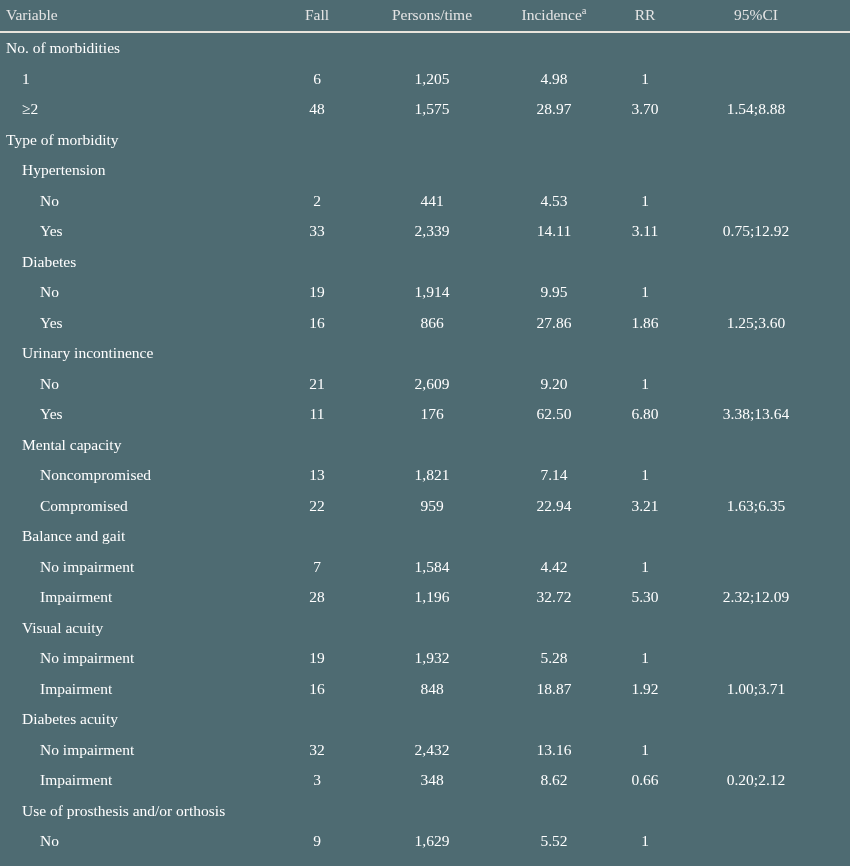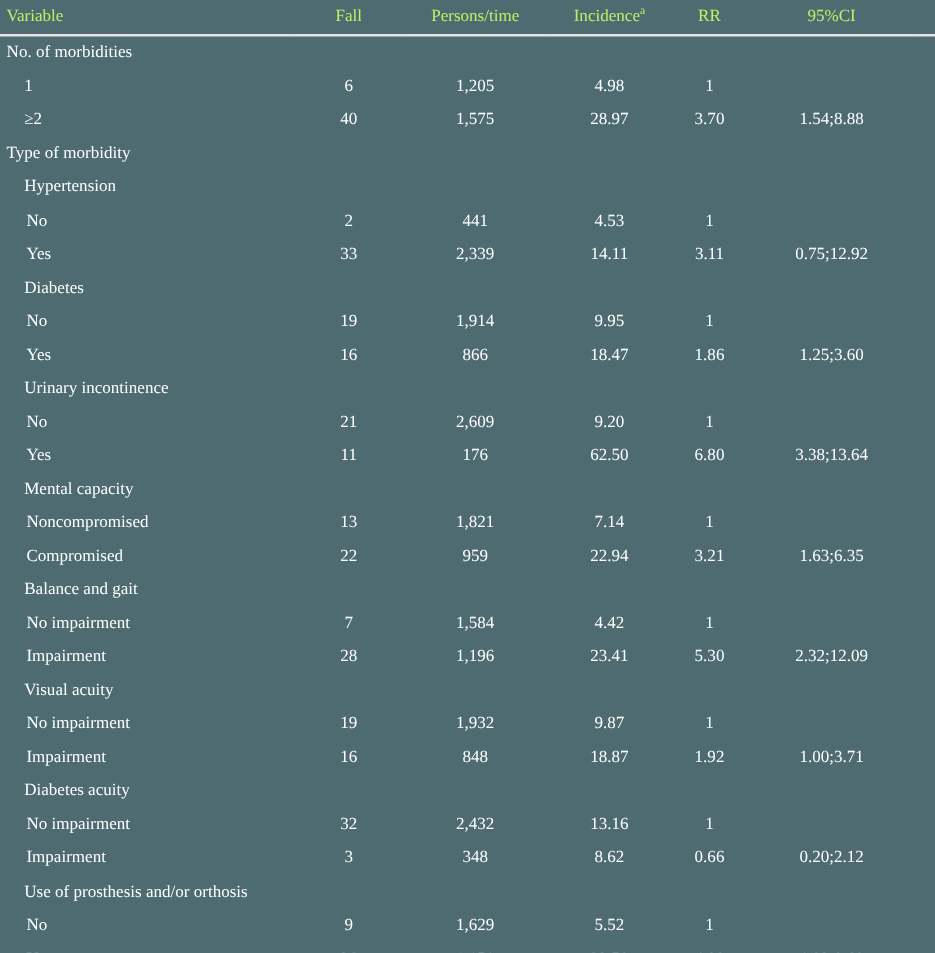--- a/index.html
+++ b/index.html
@@ -35,21 +35,21 @@
   table.stats col.c-rr    { width: 70px; }
   table.stats col.c-ci    { width: 152px; }
   table.stats col.c-p     { width: 118px; }
 
   thead th {
     font-weight: normal;
     text-align: center;
     padding: 7px 0 8px 0;
     vertical-align: bottom;
     border-bottom: 2px solid #e8e4dc;
-    color: #bef264;
+    color: #e5e5e5;
   }
   thead th.left {
     text-align: left;
     padding-left: 6px;
   }
   thead th.pcol {
     text-align: right;
     padding-right: 22px;
   }
 
@@ -62,21 +62,21 @@
   }
   tbody td.label {
     text-align: left;
   }
   tbody td.pcol {
     text-align: right;
     padding-right: 22px;
   }
   tr.lvl0 td.label { padding-left: 6px; font-family: Liberation Serif, serif; }
   tr.lvl1 td.label { padding-left: 22px; }
-  tr.lvl2 td.label { padding-left: 24px; }
+  tr.lvl2 td.label { padding-left: 40px; }
 
   tr.group td { }
 
   sup {
     font-size: 0.68em;
     vertical-align: super;
     line-height: 0;
   }
 </style>
 </head>
@@ -119,21 +119,21 @@
           <td class="label"><span>1</span></td>
           <td><span>6</span></td>
           <td><span>1,205</span></td>
           <td><span>4.98</span></td>
           <td><span>1</span></td>
           <td></td>
           <td class="pcol"></td>
         </tr>
         <tr class="lvl1">
           <td class="label"><span>≥2</span></td>
-          <td><span>40</span></td>
+          <td><span>48</span></td>
           <td><span>1,575</span></td>
           <td><span>28.97</span></td>
           <td><span>3.70</span></td>
           <td><span>1.54;8.88</span></td>
           <td class="pcol"></td>
         </tr>
         <tr class="lvl0 group">
           <td class="label"><span>Type of morbidity</span></td>
           <td></td>
           <td></td>
@@ -184,21 +184,21 @@
           <td><span>1,914</span></td>
           <td><span>9.95</span></td>
           <td><span>1</span></td>
           <td></td>
           <td class="pcol"></td>
         </tr>
         <tr class="lvl2">
           <td class="label"><span>Yes</span></td>
           <td><span>16</span></td>
           <td><span>866</span></td>
-          <td><span>18.47</span></td>
+          <td><span>27.86</span></td>
           <td><span>1.86</span></td>
           <td><span>1.25;3.60</span></td>
           <td class="pcol"></td>
         </tr>
         <tr class="lvl1 group">
           <td class="label"><span>Urinary incontinence</span></td>
           <td></td>
           <td></td>
           <td></td>
           <td></td>
@@ -265,39 +265,39 @@
           <td><span>1,584</span></td>
           <td><span>4.42</span></td>
           <td><span>1</span></td>
           <td></td>
           <td class="pcol"></td>
         </tr>
         <tr class="lvl2">
           <td class="label"><span>Impairment</span></td>
           <td><span>28</span></td>
           <td><span>1,196</span></td>
-          <td><span>23.41</span></td>
+          <td><span>32.72</span></td>
           <td><span>5.30</span></td>
           <td><span>2.32;12.09</span></td>
           <td class="pcol"></td>
         </tr>
         <tr class="lvl1 group">
           <td class="label"><span>Visual acuity</span></td>
           <td></td>
           <td></td>
           <td></td>
           <td></td>
           <td></td>
           <td class="pcol"></td>
         </tr>
         <tr class="lvl2">
           <td class="label"><span>No impairment</span></td>
           <td><span>19</span></td>
           <td><span>1,932</span></td>
-          <td><span>9.87</span></td>
+          <td><span>5.28</span></td>
           <td><span>1</span></td>
           <td></td>
           <td class="pcol"></td>
         </tr>
         <tr class="lvl2">
           <td class="label"><span>Impairment</span></td>
           <td><span>16</span></td>
           <td><span>848</span></td>
           <td><span>18.87</span></td>
           <td><span>1.92</span></td>

